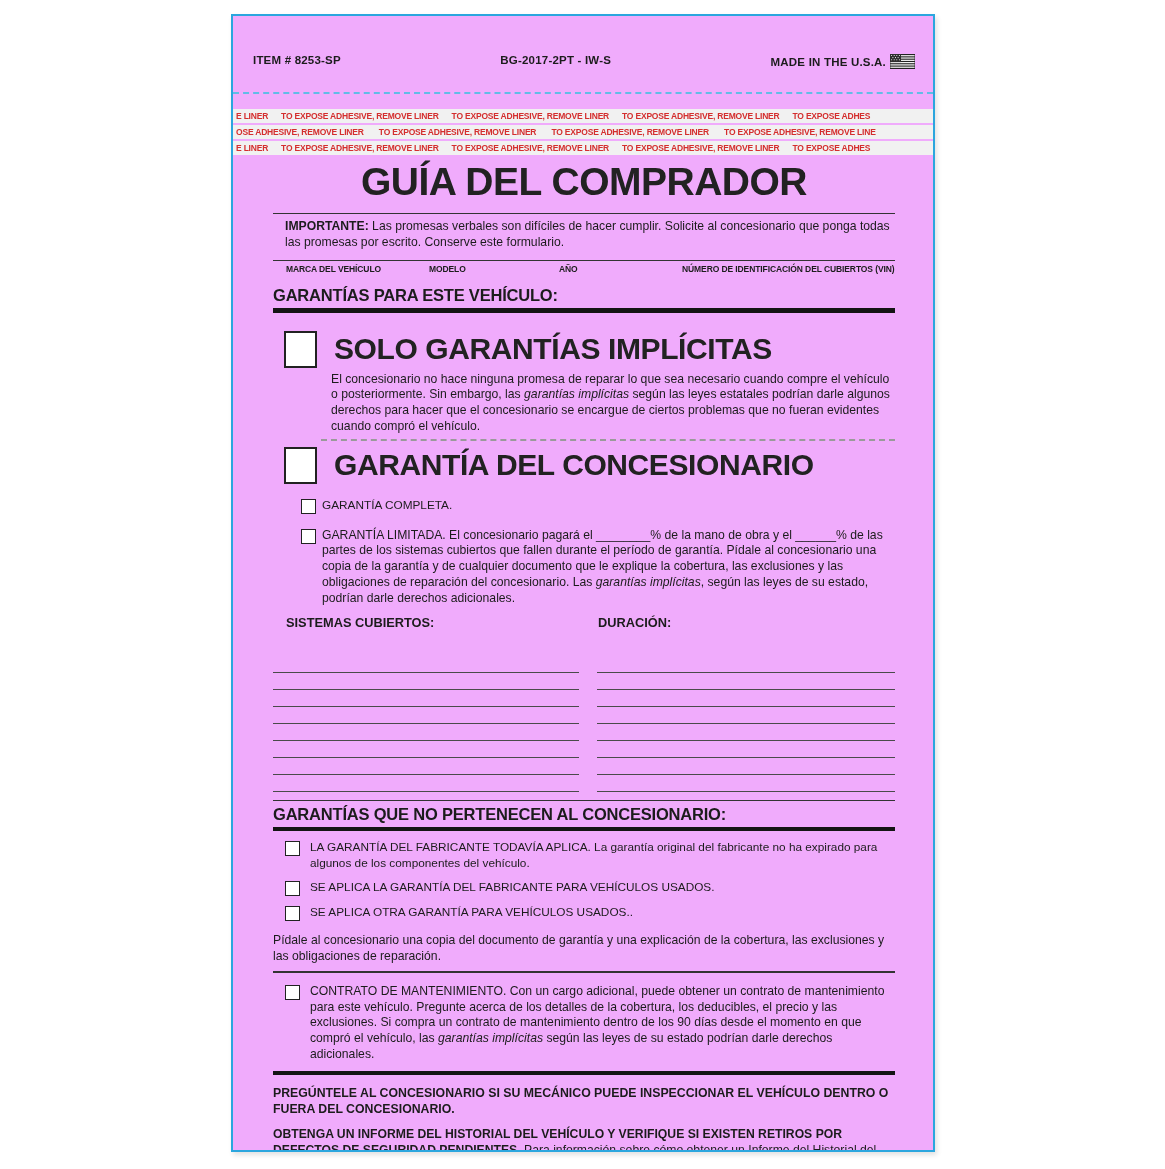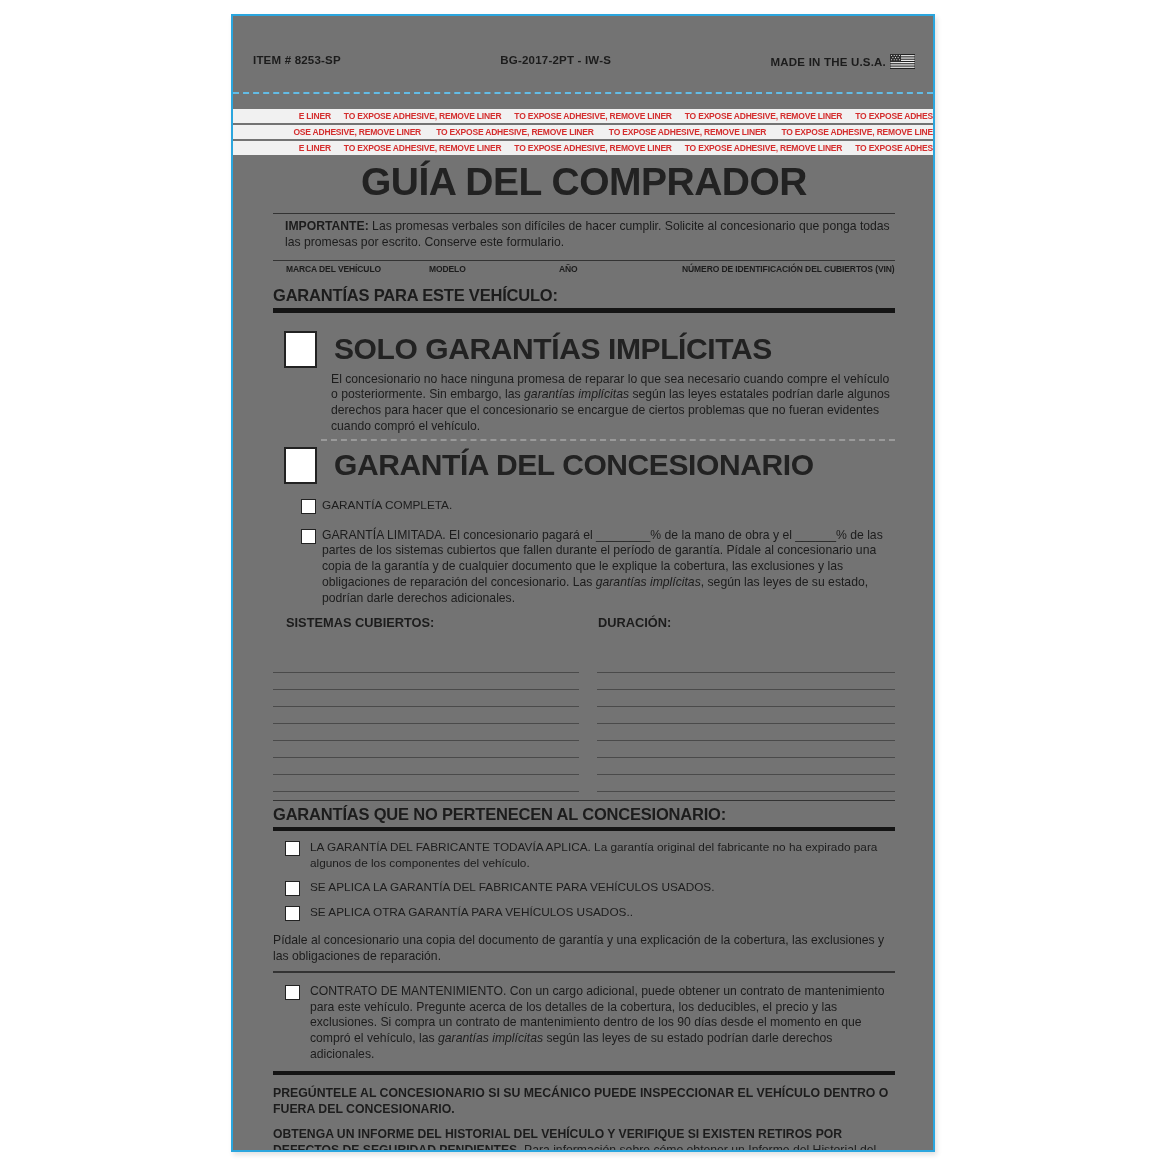--- a/index.html
+++ b/index.html
@@ -3,37 +3,37 @@
 <meta charset="utf-8">
 <style>
   html,body{margin:0;padding:0;}
   body{
     width:1165px;height:1169px;background:#ffffff;position:relative;
     font-family:"Liberation Sans", sans-serif;color:#1c1c1c;
     -webkit-font-smoothing:antialiased;
   }
   .sheet{
     position:absolute;left:231px;top:14px;width:704px;height:1138px;
-    border:2px solid #2ba6de;background:#737373;box-sizing:border-box;
+    border:2px solid #2ba6de;background:#f0abfc;box-sizing:border-box;
     display:flex;flex-direction:column;overflow:hidden;
     box-shadow:2px 3px 5px rgba(0,0,0,.12);
   }
   
   .stub{
     height:78px;box-sizing:border-box;flex:none;
     border-bottom:2px dashed #62bce6;
     display:flex;align-items:flex-start;padding:38px 18px 0 20px;
   }
   .stub .item{font-size:11.5px;font-weight:bold;letter-spacing:.2px;}
   .stub .code{font-size:11.5px;font-weight:bold;flex:1;text-align:center;letter-spacing:.2px;}
   .stub .made{font-size:11.5px;font-weight:bold;display:flex;align-items:center;gap:4px;letter-spacing:.2px;}
   .flag{width:25px;height:15px;display:inline-block;}
   
   .strip{flex:none;}
-  .strip.top{margin-top:15px;text-align:right;}
+  .strip.top{margin-top:15px;}
   .strip .row{
     height:14px;margin-bottom:2px;background:#f1f1f1;color:#d42e2e;
     font-size:8.5px;font-weight:bold;line-height:14px;white-space:pre;
     overflow:hidden;padding-left:3px;letter-spacing:-0.2px;
   }
   
   .content{flex:1;padding:0 38px 0 40px;box-sizing:border-box;}
   .doc-title{
     text-align:center;font-size:39px;font-weight:bold;letter-spacing:-0.5px;
     margin:3px 0 9px 0;color:#222;

